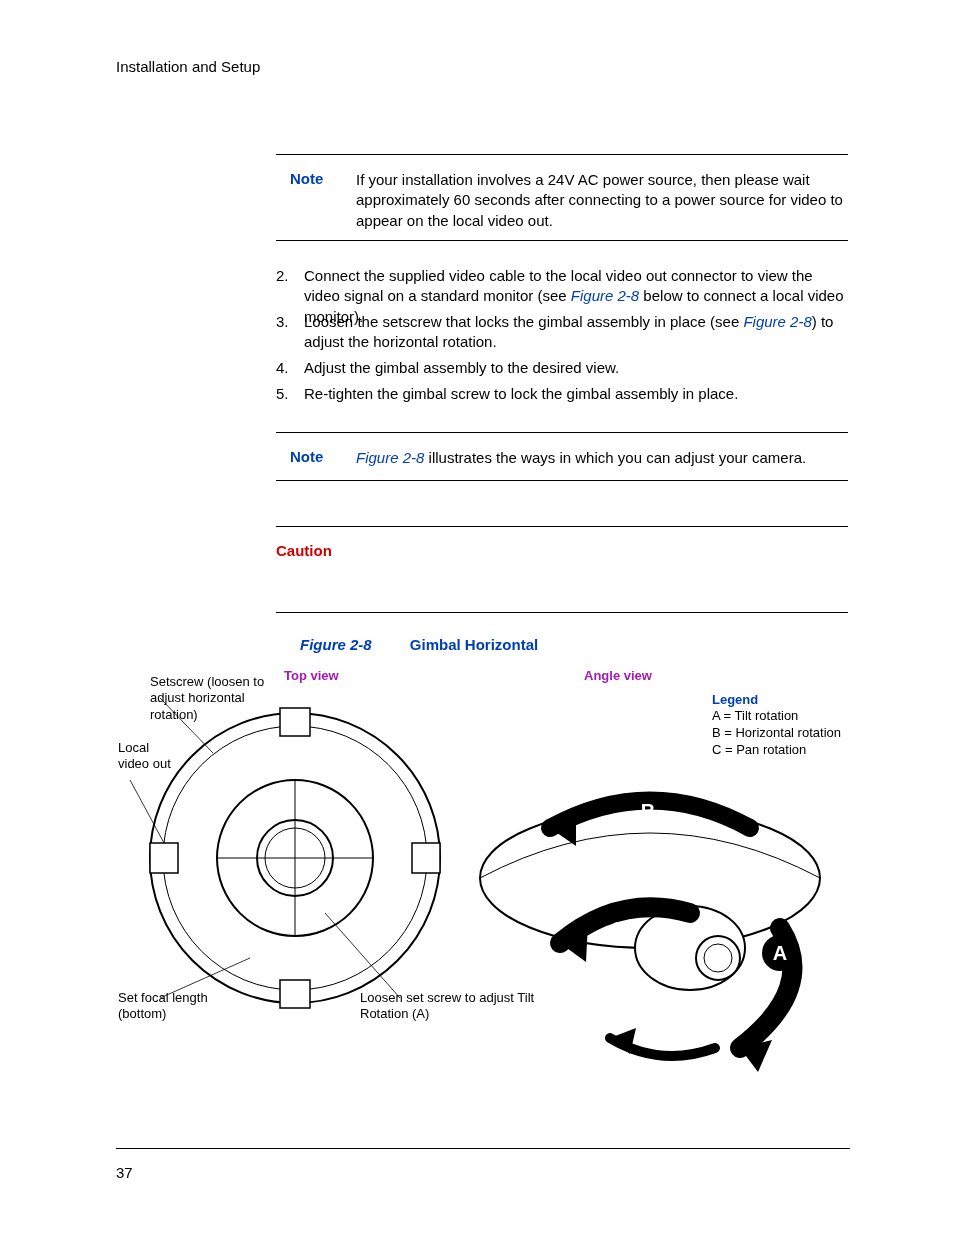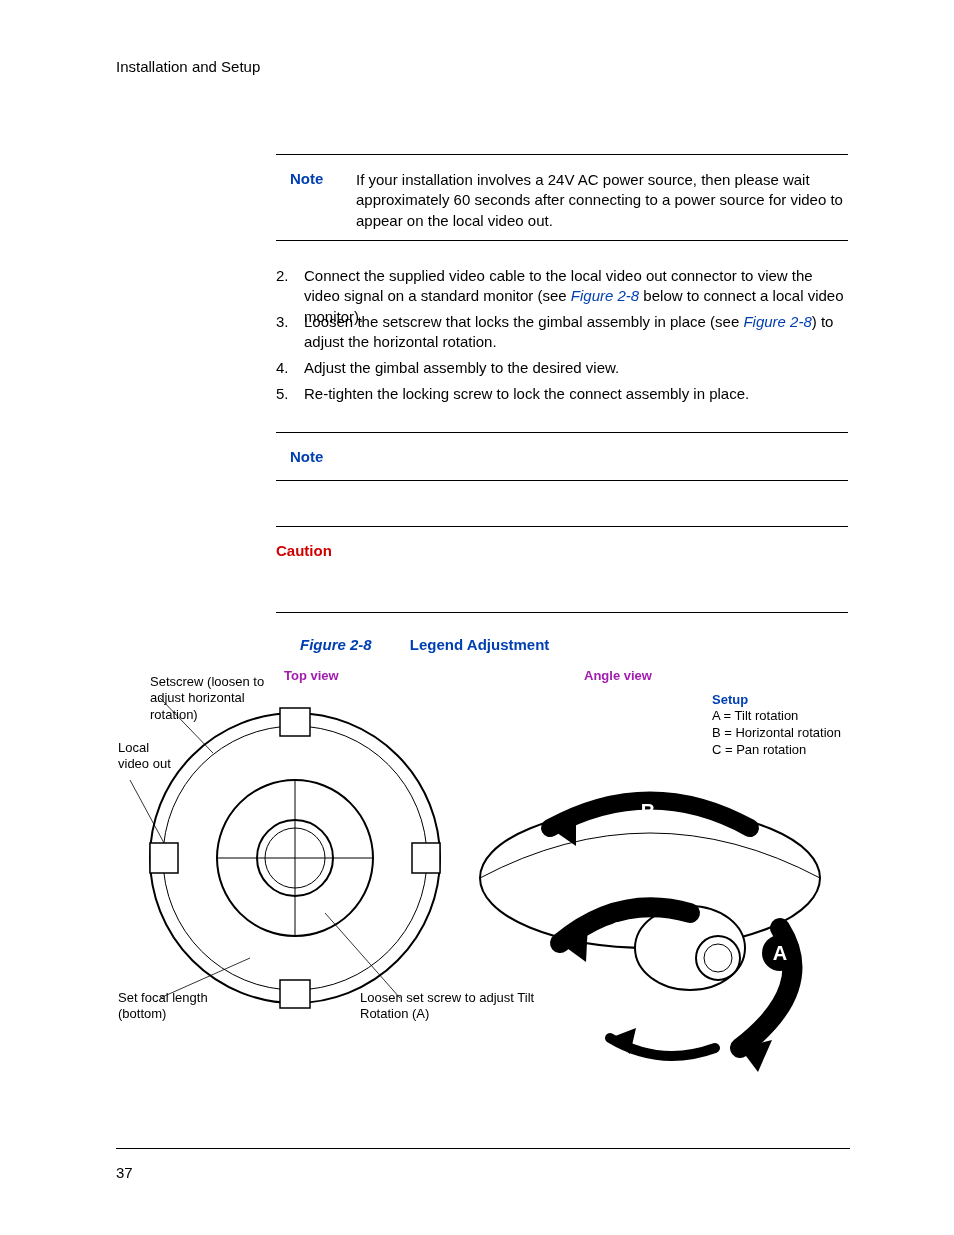--- a/index.html
+++ b/index.html
@@ -74,40 +74,43 @@
     </div>
   </div>
 
   <div class="step" style="top:358px;">
     <span class="step-num">4.</span>
     <div class="step-body">Adjust the gimbal assembly to the desired view.</div>
   </div>
 
   <div class="step" style="top:384px;">
     <span class="step-num">5.</span>
-    <div class="step-body">Re-tighten the locking screw to lock the connect assembly in place.</div>
+    <div class="step-body">Re-tighten the gimbal screw to lock the gimbal assembly in place.</div>
   </div>
 
   <div class="rule" style="left:276px; top:432px; width:572px;"></div>
   <div class="abs note-label" style="left:290px; top:448px;">Note</div>
+  <div class="abs block-text" style="left:356px; top:448px; width:492px;">
+    <span class="fig-link">Figure 2-8</span><span> illustrates the ways in which you can adjust your camera.</span>
+  </div>
   <div class="rule" style="left:276px; top:480px; width:572px;"></div>
 
   <div class="rule" style="left:276px; top:526px; width:572px;"></div>
   <div class="abs caution-label" style="left:276px; top:542px;">Caution</div>
   <div class="rule" style="left:276px; top:612px; width:572px;"></div>
 
   <div class="abs" style="left:300px; top:636px;">
     <span class="fig-cap">Figure 2-8</span>
-    <span class="fig-cap" style="margin-left:34px; font-style:normal;">Legend Adjustment</span>
+    <span class="fig-cap" style="margin-left:34px; font-style:normal;">Gimbal Horizontal</span>
   </div>
 
   <div class="abs view-label" style="left:284px; top:668px;">Top view</div>
   <div class="abs view-label" style="left:584px; top:668px;">Angle view</div>
 
-  <div class="abs legend-title" style="left:712px; top:692px;">Setup</div>
+  <div class="abs legend-title" style="left:712px; top:692px;">Legend</div>
   <div class="abs legend-body" style="left:712px; top:708px; width:160px;">
     <div>A = Tilt rotation</div>
     <div>B = Horizontal rotation</div>
     <div>C = Pan rotation</div>
   </div>
 
   <div class="abs callout" style="left:150px; top:674px; width:120px;">Setscrew (loosen to adjust horizontal rotation)</div>
   <div class="abs callout" style="left:118px; top:740px; width:60px;">Local video out</div>
   <div class="abs callout" style="left:118px; top:990px; width:140px;">Set focal length (bottom)</div>
   <div class="abs callout" style="left:360px; top:990px; width:180px;">Loosen set screw to adjust Tilt Rotation (A)</div>

